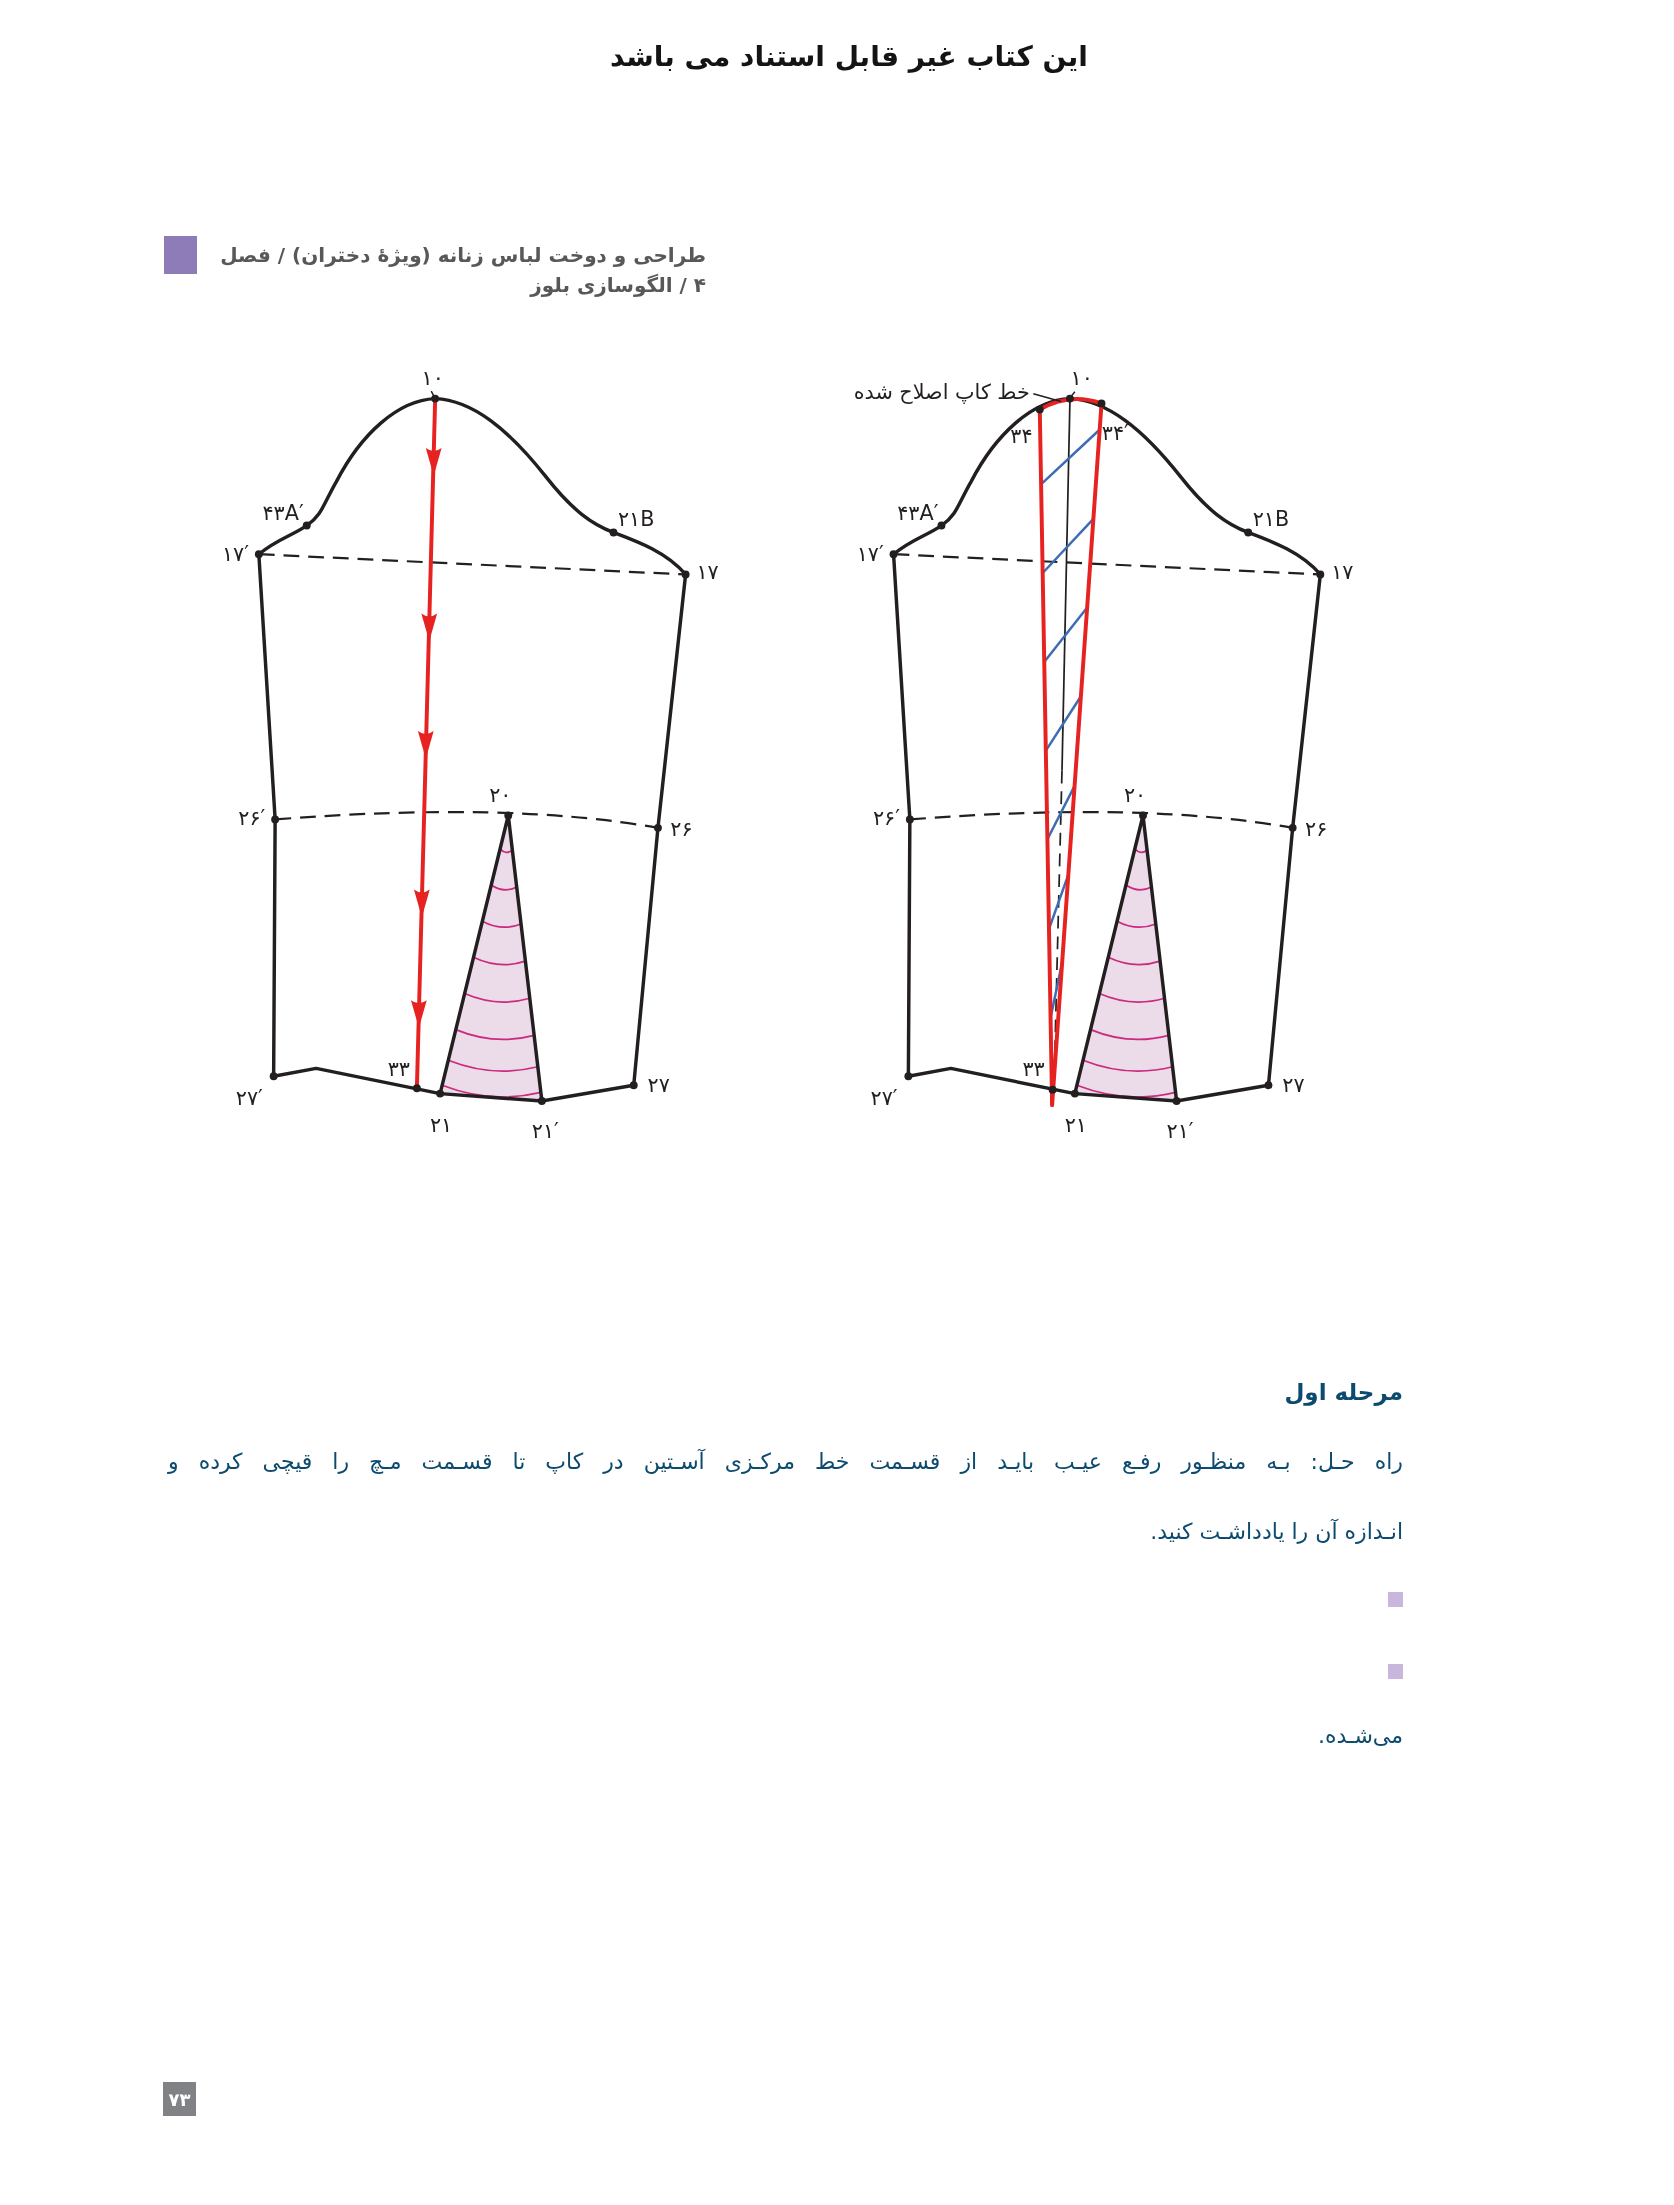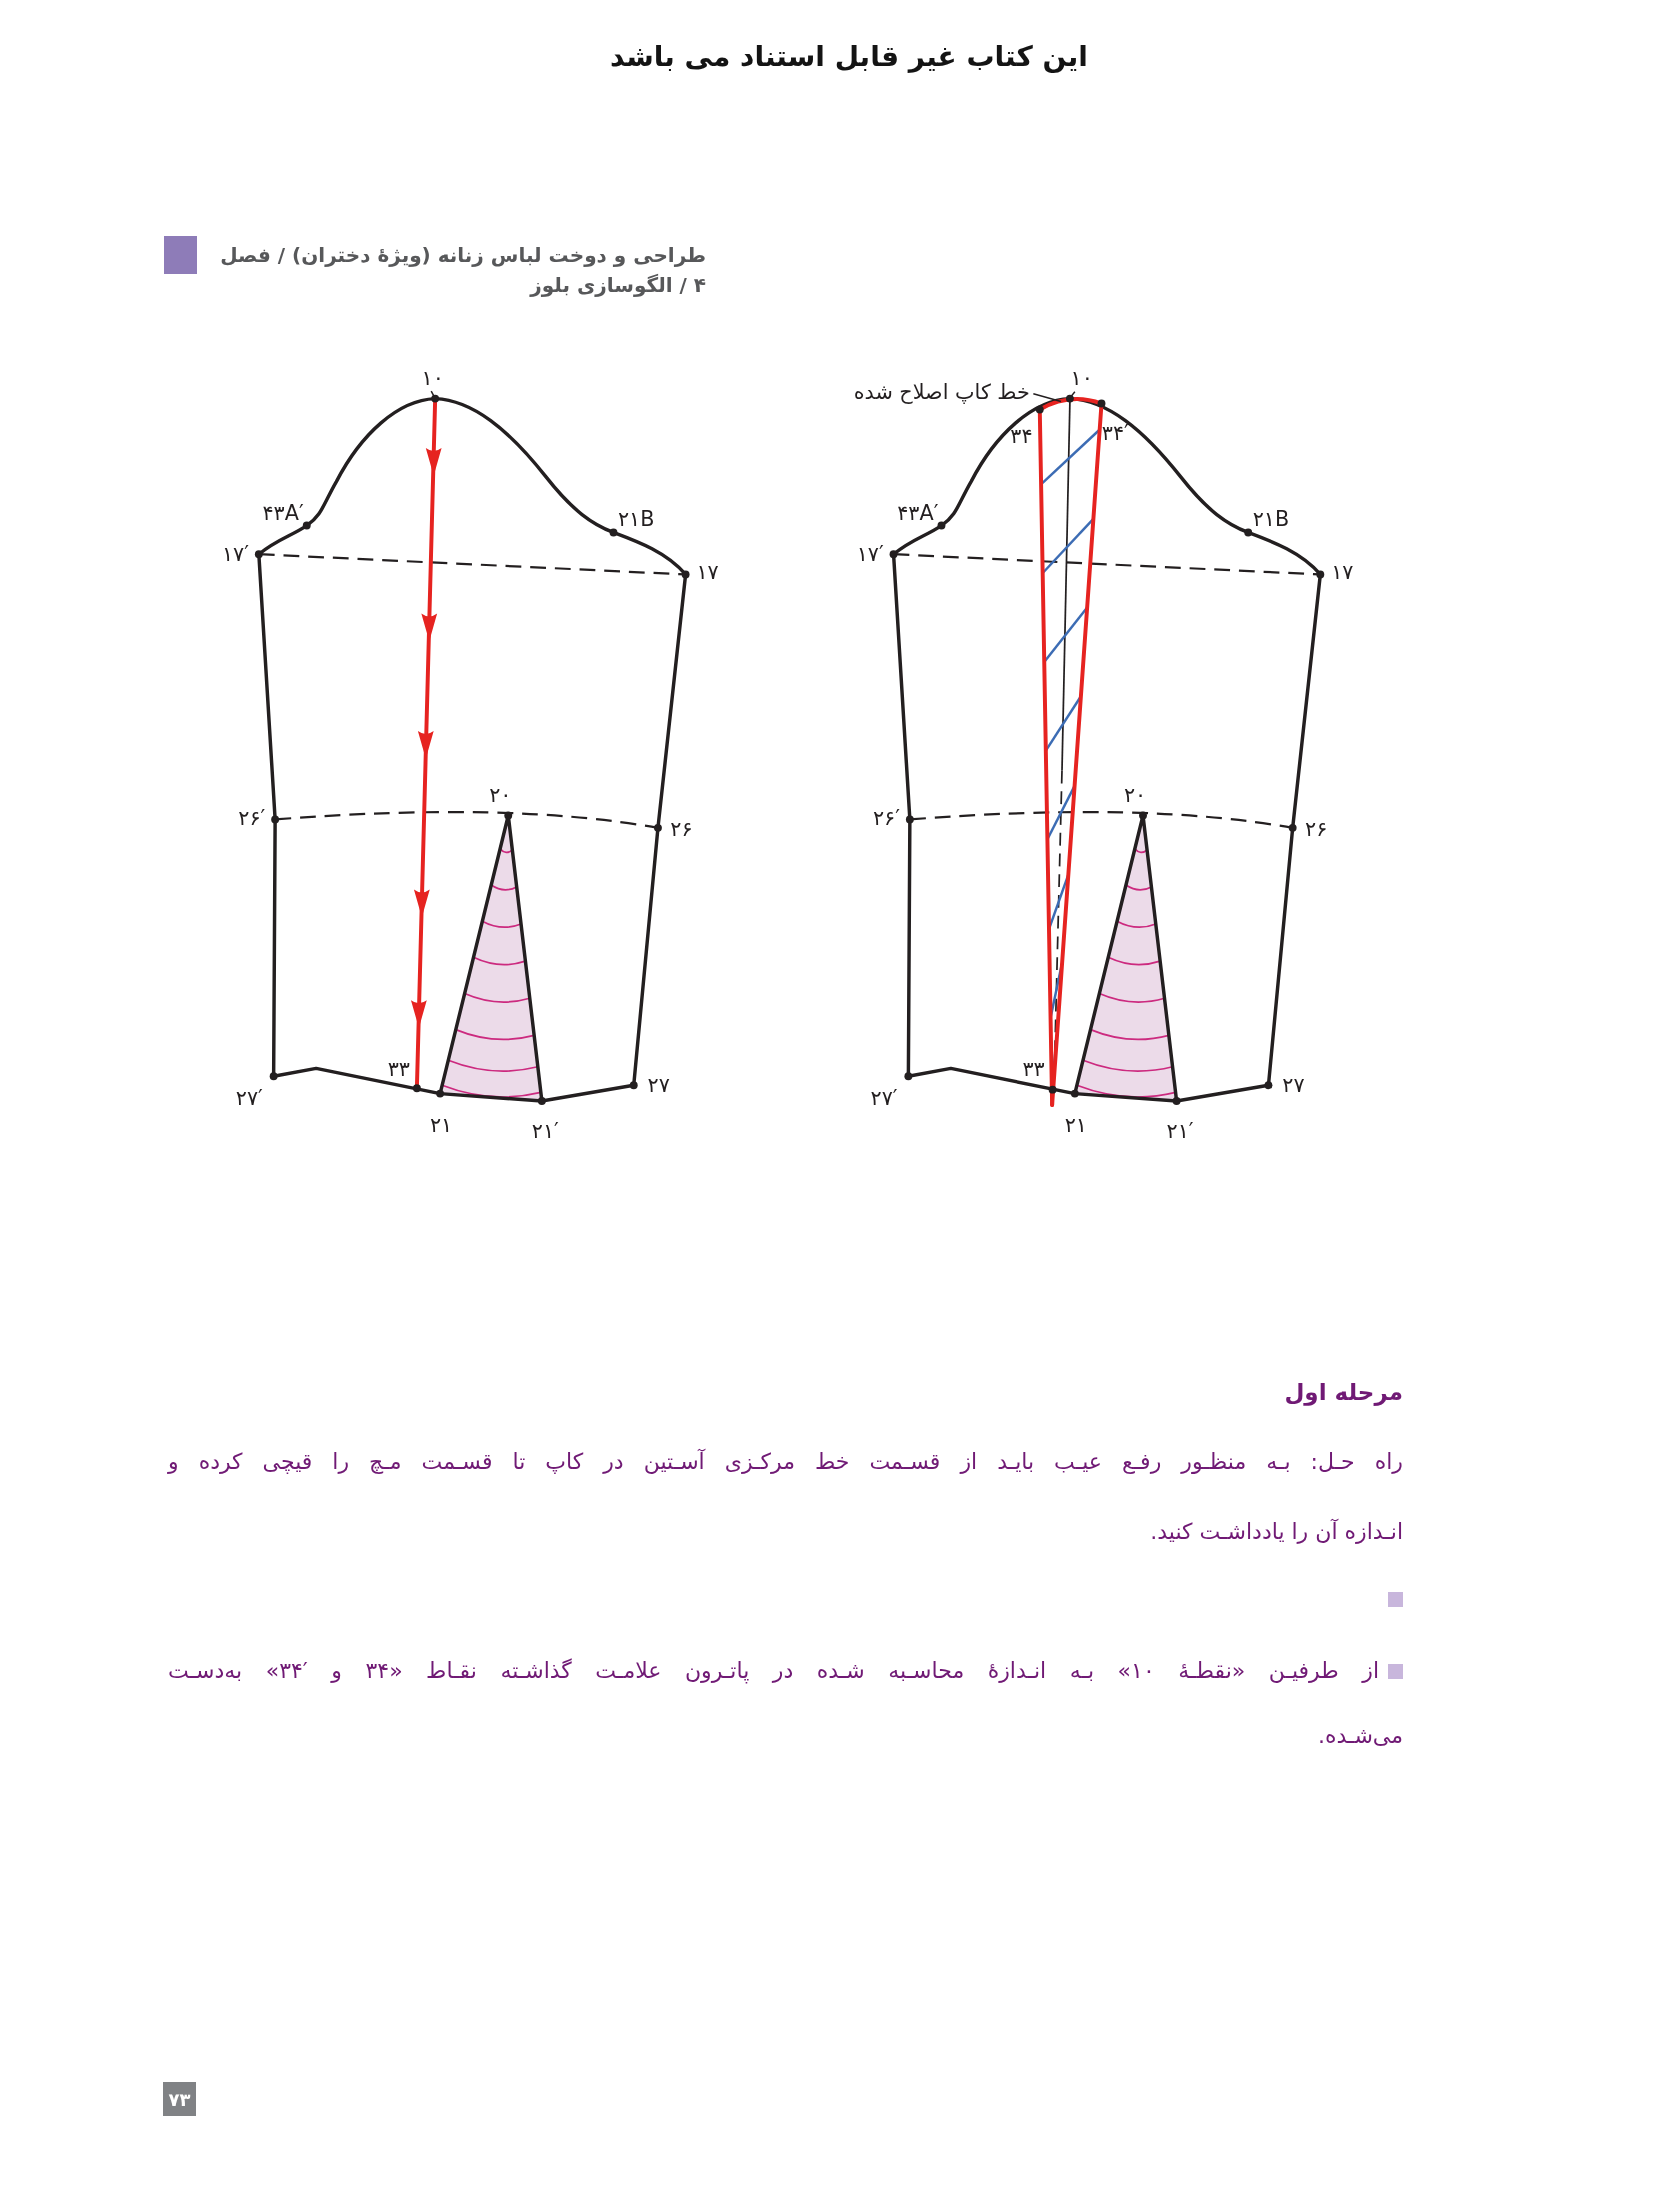--- a/index.html
+++ b/index.html
@@ -1,21 +1,21 @@
 <!DOCTYPE html>
 <html lang="fa" style="font-size:8px"><head>
 <meta charset="utf-8">
 <style>
   html,body{margin:0;padding:0;background:#ffffff;}
   body{position:relative;width:1674px;height:2205px;font-family:"DejaVu Sans",sans-serif;overflow:hidden;}
   .abs{position:absolute;}
   .notice{top:40px;left:0;width:1674px;text-align:center;font-size:28px;font-weight:bold;color:#141414;direction:rtl;padding-left:12px;}
   .chapter-square{left:164px;top:236px;width:33px;height:38px;background:#8e7cb8;}
   .chapter-title{left:207px;top:240px;width:499px;direction:rtl;font-size:20px;font-weight:bold;color:#57585a;line-height:30px;}
-  .bodyline{left:168px;width:1235px;direction:rtl;font-size:22px;color:#701a75;line-height:36px;}
+  .bodyline{left:168px;width:1235px;direction:rtl;font-size:22px;color:#0c4a6e;line-height:36px;}
   .heading{top:1374px;text-align:right;font-weight:bold;font-size:23px;}
   .just{text-align:justify;text-align-last:justify;}
   .ralign{text-align:right;}
   .sol1{top:1444px;}
   .sol2{top:1514px;}
   .bull1{top:1581px;}
   .bull2a{top:1653px;}
   .bull2b{top:1718px;}
   .bullet-sq{display:inline-block;width:15px;height:15px;background:#c8b6dc;vertical-align:-1px;margin-left:9px;}
   .pagenum{left:163px;top:2082px;width:33px;height:34px;background:#808285;color:#ffffff;
@@ -181,19 +181,19 @@
       <circle cx="2568" cy="2197" r="8" class="dot"></circle>
       <circle cx="2105" cy="829" r="8" class="dot"></circle>
       <circle cx="2230" cy="817" r="8" class="dot"></circle>
     </g>
 </svg>
 
 <div class="abs bodyline heading">مرحله اول</div>
 <div class="abs bodyline sol1 just">راه حـل: بـه منظـور رفـع عیـب بایـد از قسـمت خط مرکـزی آسـتین در کاپ تا قسـمت مـچ را قیچی کرده و</div>
 <div class="abs bodyline sol2 ralign">انـدازه آن را یادداشـت کنید.</div>
 <div class="abs bodyline bull1 ralign"><span class="bullet-sq"></span></div>
-<div class="abs bodyline bull2a just"><span class="bullet-sq"></span><span>از طرفیـن «نقطـهٔ ۱۰» بـه انـدازهٔ محاسـبه شـده در پاتـرون علامـت گذاشـته  نقـاط «۳۴ و ⁦۳۴′⁩» به‌دسـت</span></div>
+<div class="abs bodyline bull2a just"><span class="bullet-sq"></span></div>
 <div class="abs bodyline bull2b ralign">می‌شـده.</div>
 
 <div class="abs pagenum">
     <span>۷۳</span>
   </div>
 
 
 </body></html>

